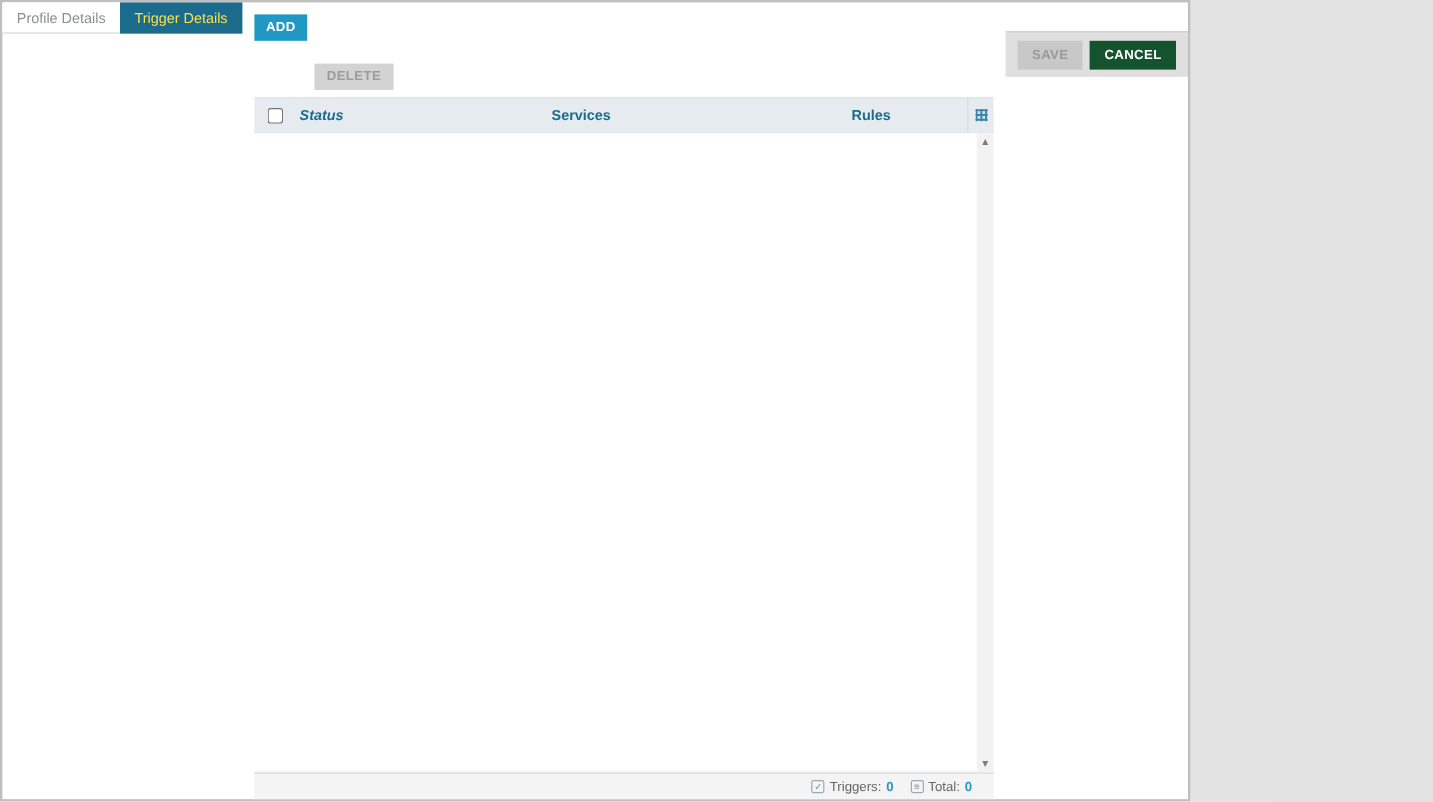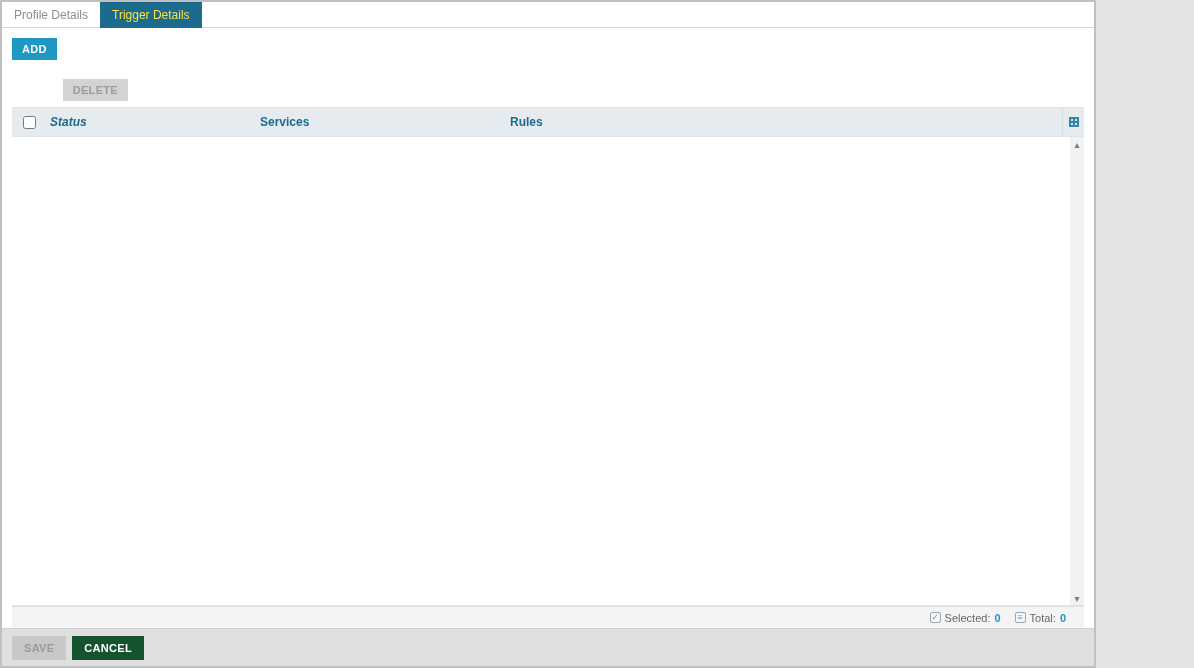--- a/index.html
+++ b/index.html
@@ -8,27 +8,27 @@
     padding: 0;
     font-family: "Segoe UI", Arial, sans-serif;
     font-size: 12px;
     background: #e3e3e3;
     width: 1194px;
     height: 668px;
     overflow: hidden;
     color: #333;
   }
   .outer {
-    width: 1096px;
+    width: 992px;
     height: 668px;
     border: 2px solid #bfbfbf;
     background: #fff;
     position: relative;
     display: flex;
-    flex-direction: column;
+    flex-direction: row;
   }
   .tabs {
     display: flex;
     height: 26px;
     border-bottom: 1px solid #d8d8d8;
     background: #fff;
   }
   .tab {
     padding: 0 12px;
     height: 26px;
@@ -180,20 +180,21 @@
   }
   .status-val { color:#1f98c3; font-weight:600; }
   .footer {
     height: 38px;
     background: #dfdfdf;
     border-top: 1px solid #cfcfcf;
     display:flex;
     align-items:center;
     padding: 0 10px;
     gap: 6px;
+    margin-top: 24px;
   }
   .footer .btn { height: 24px; padding: 0 12px; }
   .footer .btn-save { background:#c8c8c8; color:#9a9a9a; cursor:default; }
   .footer .btn-cancel { background:#14532d; color:#fff; }
 </style>
 </head>
 <body>
 
 <div class="outer">
 
@@ -224,21 +225,21 @@
     <div class="grid-body">
       <div class="scroll-track">
         <div class="scroll-up">▴</div>
         <div class="scroll-down">▾</div>
       </div>
     </div>
 
     <div class="status-bar">
       <div class="status-item">
         <span class="status-icon">✓</span>
-        <span>Selected:</span>
+        <span>Triggers:</span>
         <span class="status-val">0</span>
       </div>
       <div class="status-item">
         <span class="status-icon">≡</span>
         <span>Total:</span>
         <span class="status-val">0</span>
       </div>
     </div>
 
   </div>

